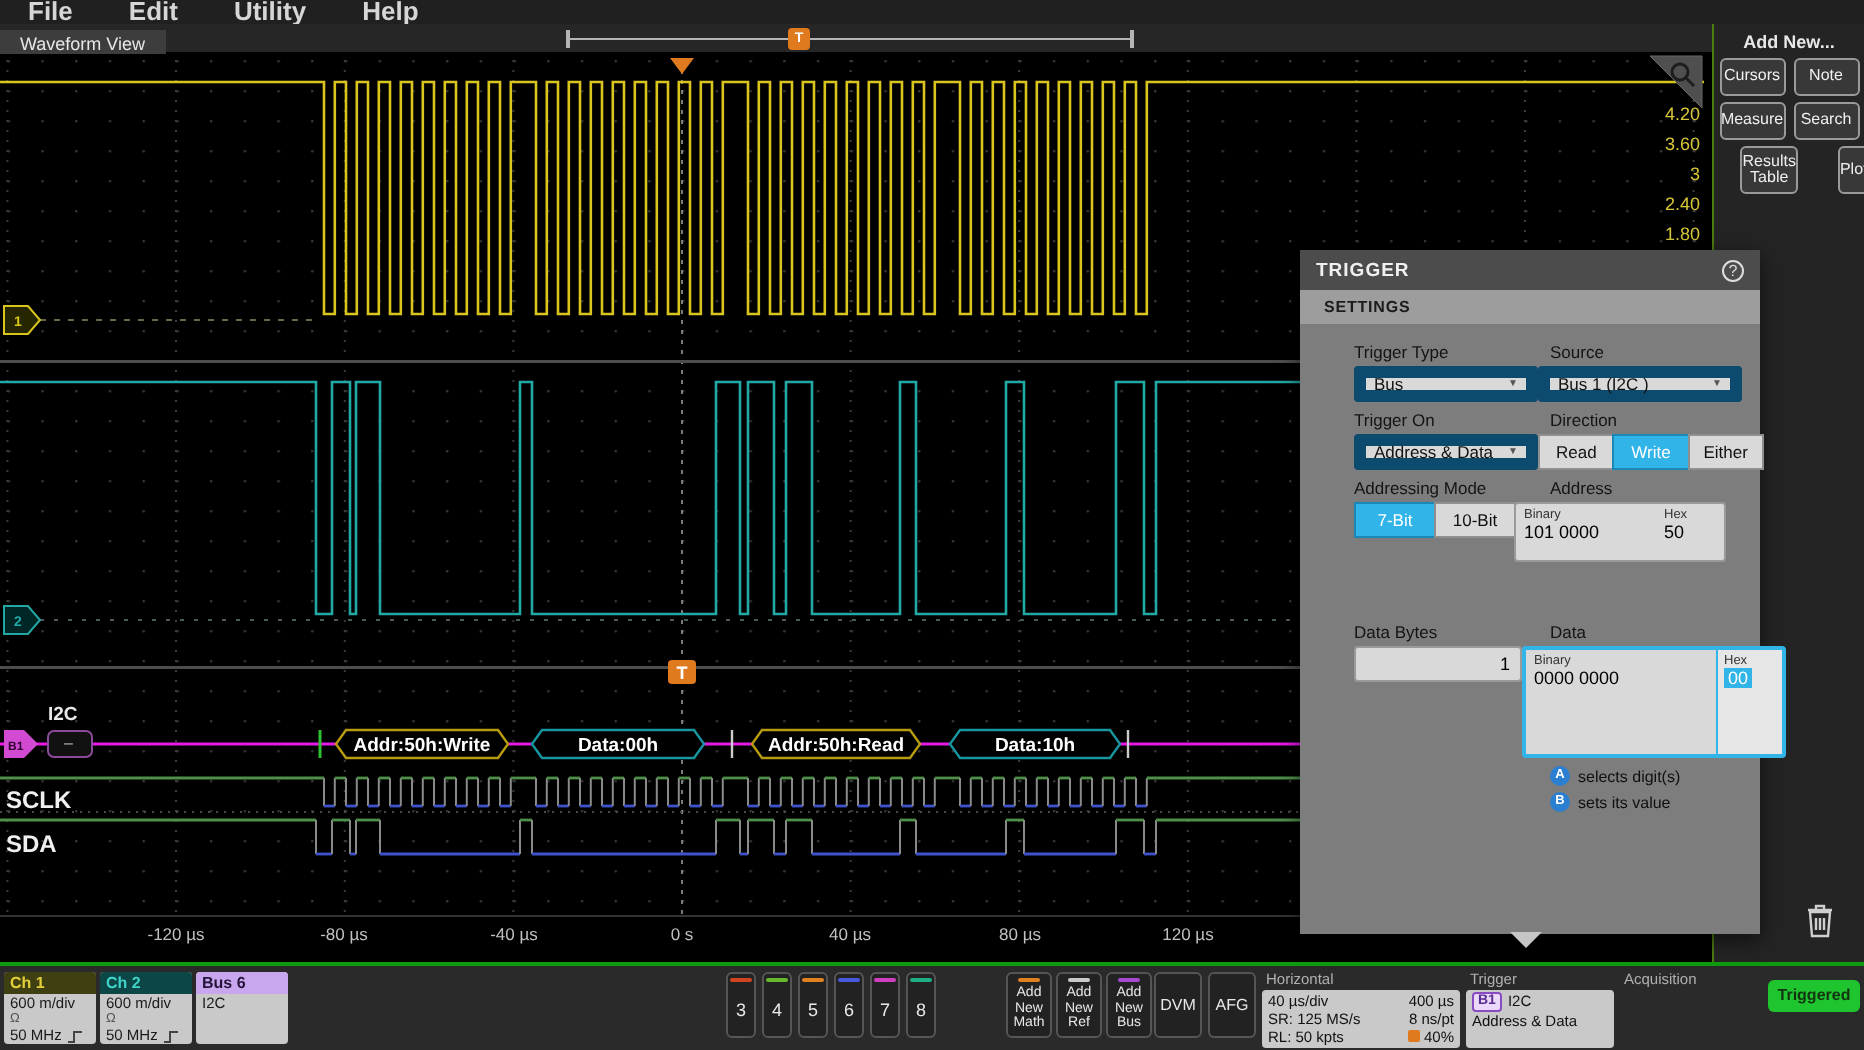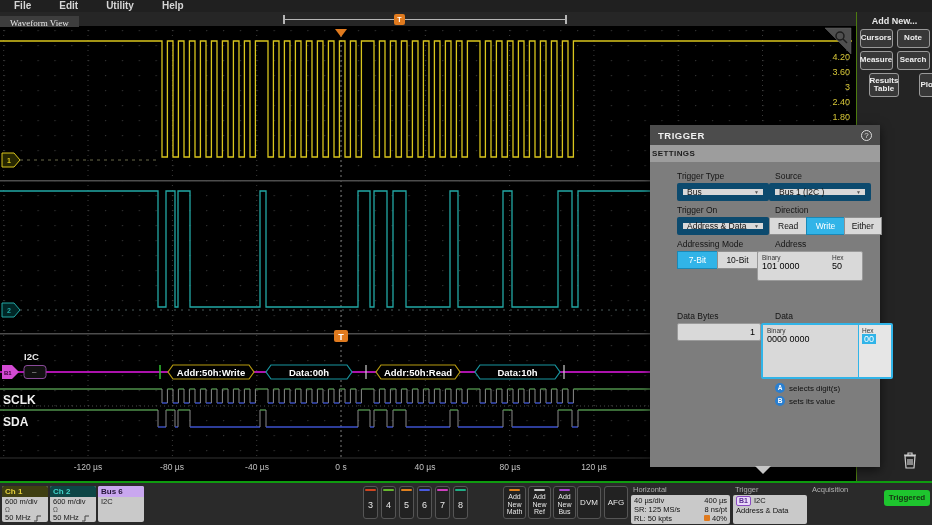--- a/index.html
+++ b/index.html
@@ -1,48 +1,48 @@
 <!DOCTYPE html>
 <html><head>
 <meta charset="utf-8">
 <style>
   html,body{margin:0;padding:0;background:#000;}
   *{box-sizing:border-box;font-family:"Liberation Sans",sans-serif;}
   .screen{position:relative;width:932px;height:525px;background:#1b1b1b;overflow:hidden;}
 
   
   .menubar{position:absolute;left:0;top:0;width:932px;height:12px;background:#202020;display:flex;align-items:center;}
-  .menu-item{font-size:10px;font-weight:bold;color:#d6d6d6;padding:0 14px;line-height:12px;}
+  .menu-item{font-size:13px;font-weight:bold;color:#d6d6d6;padding:0 14px;line-height:12px;}
 
   
   .mainrow{position:absolute;left:0;top:12px;width:932px;height:469px;}
   .tabbar{position:absolute;left:0;top:0;width:856px;height:15px;background:#262626;border-bottom:1px solid #000;}
-  .view-tab{display:inline-block;background:#3d3d3d;color:#e8e8e8;font-size:9px;line-height:14px;padding:0 10px;font-family:Liberation Serif, serif;}
+  .view-tab{display:inline-block;background:#3d3d3d;color:#e8e8e8;font-size:9px;line-height:14px;padding:0 10px;}
   .minimap{position:absolute;left:283px;top:3px;width:284px;height:9px;}
   .mm-cap{position:absolute;top:0;width:2px;height:9px;background:#b5b5b5;}
   .mm-rail{position:absolute;left:0;right:0;top:4px;border-top:1.5px solid #b5b5b5;}
   .mm-marker{position:absolute;left:111px;top:-1px;width:11px;height:11px;background:#e07a1e;border-radius:2px;color:#fff;font-size:7px;font-weight:bold;text-align:center;line-height:11px;}
 
   .scope{position:absolute;left:0;top:15px;width:856px;height:454px;background:#000;}
   svg text{font-family:"Liberation Sans",sans-serif;}
 
   
   .right-panel{position:absolute;left:856px;top:0;width:76px;height:469px;background:#242424;border-left:1px solid #4d7c0f;}
   .rp-title{text-align:center;font-size:9px;font-weight:bold;color:#e8e8e8;margin:4px 0 3px;}
-  .rp-row{display:flex;justify-content:center;gap:4px;margin-bottom:3px;font-weight:bold;}
+  .rp-row{display:flex;justify-content:center;gap:4px;margin-bottom:3px;}
   .rp-btn{width:33px;background:#383838;border:1px solid #9a9a9a;border-radius:3px;color:#f0f0f0;font-size:8px;display:flex;align-items:center;justify-content:center;text-align:center;line-height:1.05;}
   .rp-h19{height:19px;}.rp-h24{height:24px;margin-left:16px;}
   .trash{position:absolute;left:44px;top:438px;}
 
   
   .dlg{position:absolute;left:650px;top:125px;width:230px;height:342px;background:#7d7d7d;z-index:6;box-shadow:0 3px 10px rgba(0,0,0,.6);}
   .dlg-header{height:20px;background:#4c4c4c;display:flex;align-items:center;justify-content:space-between;padding:0 8px;}
   .dlg-title{font-size:9.5px;font-weight:bold;color:#f0f0f0;letter-spacing:.5px;}
   .dlg-help{width:11px;height:11px;border:1px solid #dedede;border-radius:50%;color:#dedede;font-size:8px;line-height:10px;text-align:center;}
-  .dlg-tabs{height:17px;background:#9d9d9d;font-size:8px;font-weight:bold;color:#1c1c1c;line-height:17px;padding-left:2px;letter-spacing:.4px;}
+  .dlg-tabs{height:17px;background:#9d9d9d;font-size:8px;font-weight:bold;color:#1c1c1c;line-height:17px;padding-left:12px;letter-spacing:.4px;}
   .dlg-body{position:relative;padding:5px 27px 0;}
   .frow{display:flex;}
   .fcol1{width:98px;}
   .fcol2{flex:1;}
   .flabel{font-size:8.5px;color:#141414;margin:4px 0 2px;}
   .dropdown{height:18px;background:#d9d9d9;border:6px solid #0c4a6e;border-radius:2px;display:flex;align-items:center;justify-content:space-between;padding:0 4px;font-size:8.5px;color:#111;}
   .dd1{width:92px;}.dd2{width:102px;}.dd-arrow{font-size:5px;color:#555;}
   .segm{display:flex;}
   .seg-btn{height:18px;flex:1;background:#d9d9d9;border:1px solid #8f8f8f;font-size:8.5px;color:#111;display:flex;align-items:center;justify-content:center;margin-right:-1px;}
   .seg-btn.sel{background:#31b4e8;color:#fff;border-color:#1a88b6;}

